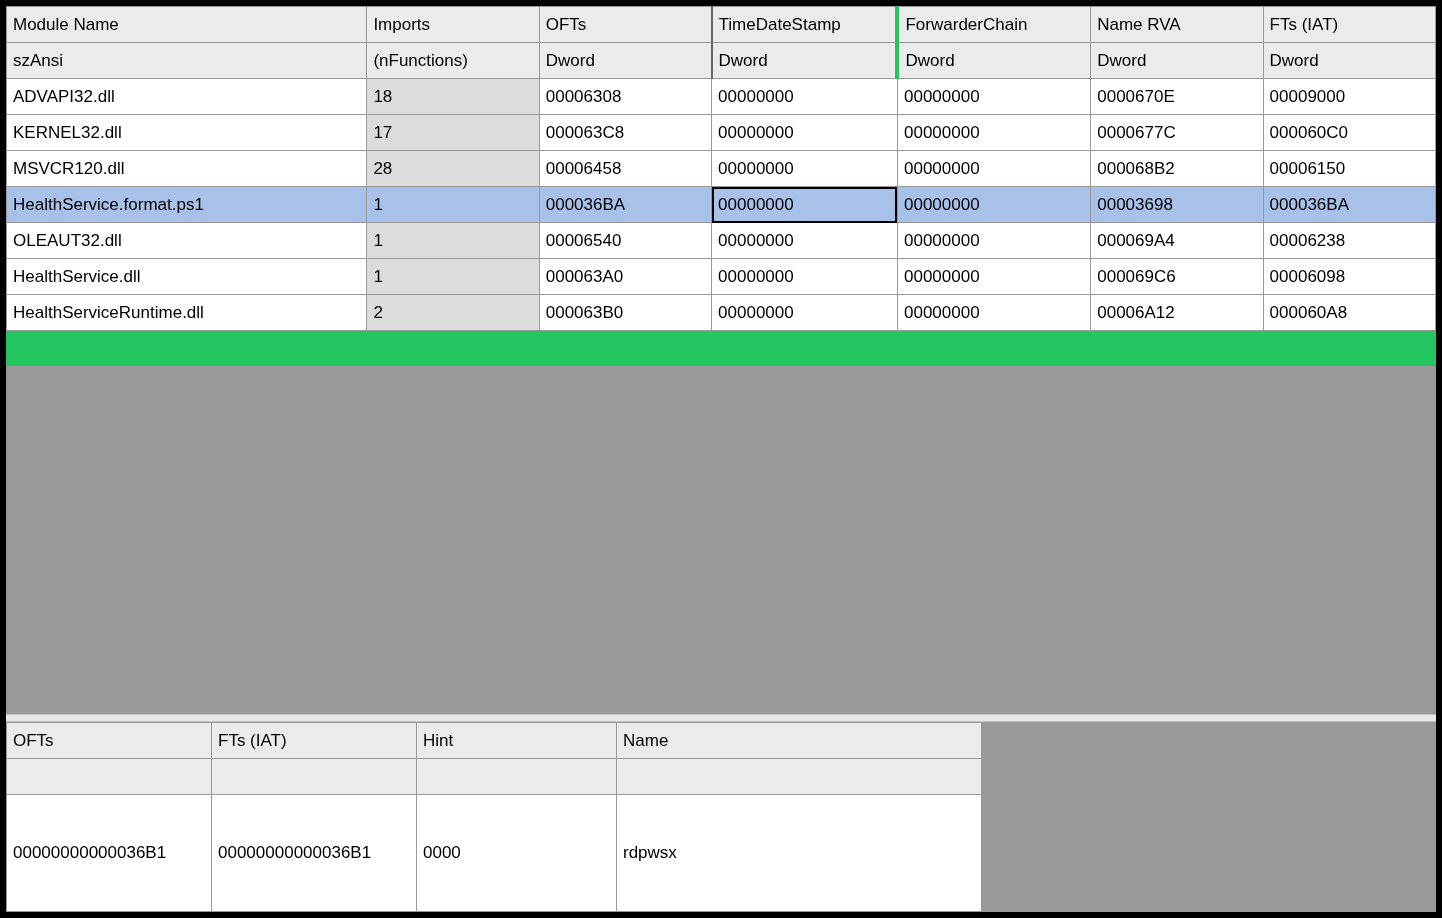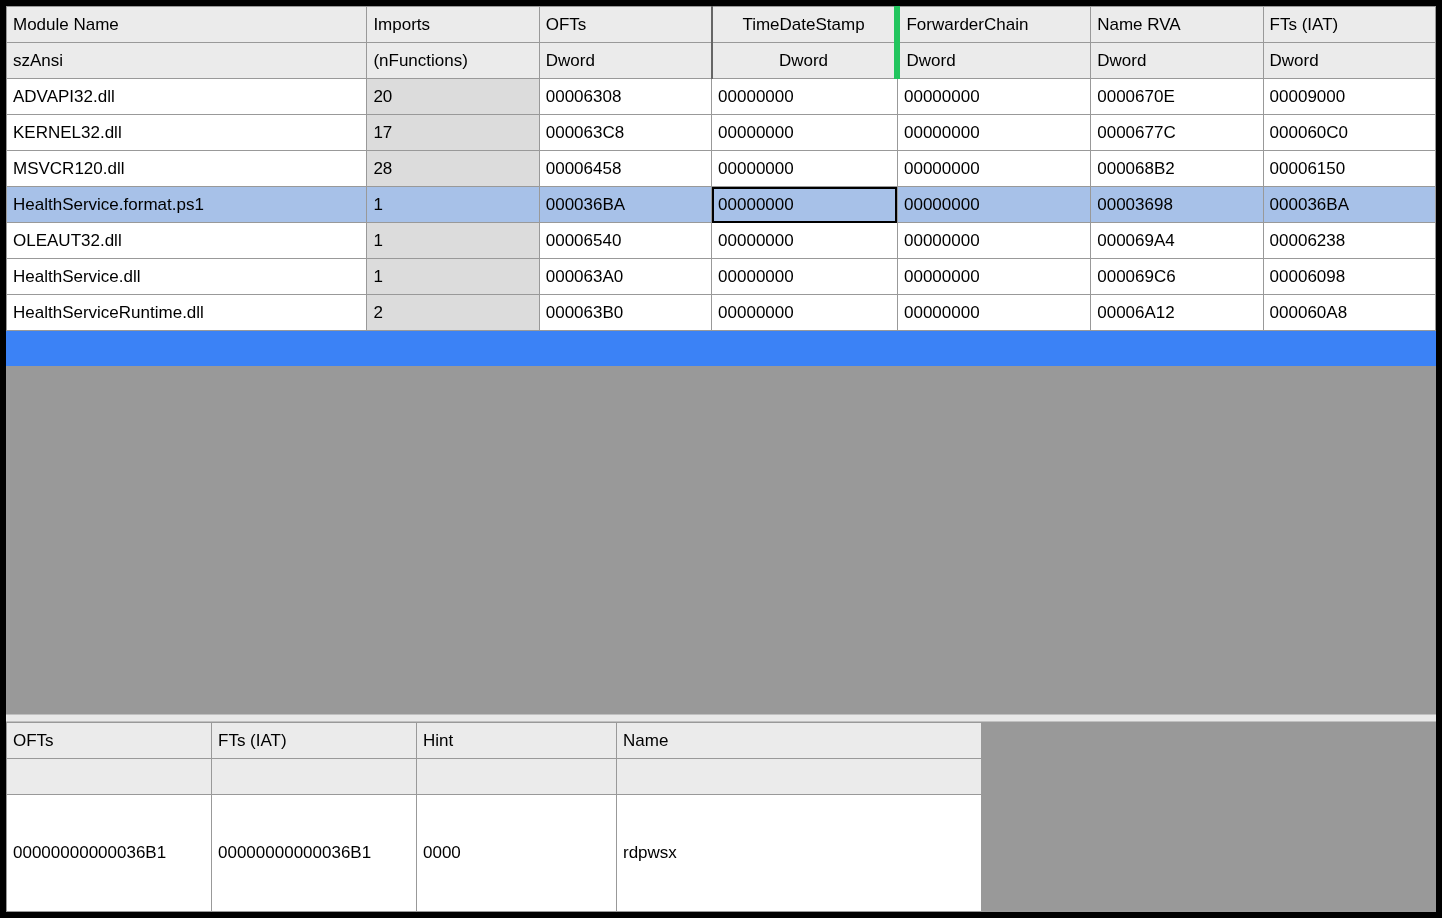--- a/index.html
+++ b/index.html
@@ -17,21 +17,21 @@
     }
     .container {
       background: #999999;
       width: 100%;
       height: 100%;
       display: flex;
       flex-direction: column;
     }
     .top-pane {
       flex: 1;
-      background: #3b82f6;
+      background: #22c55e;
       overflow: hidden;
       display: flex;
       flex-direction: column;
       gap: 35px;
     }
     .splitter {
       height: 8px;
       background: #e8e8e8;
       border-top: 1px solid #c0c0c0;
       border-bottom: 1px solid #c0c0c0;
@@ -91,22 +91,21 @@
     .b1 { width: 205px; }
     .b2 { width: 205px; }
     .b3 { width: 200px; }
     .b4 { width: 365px; }
     .bottom-fill {
       flex: 1;
       background: #999999;
     }
     .top-table th.col-selected-hdr {
       border-left: 2px solid #666;
-      border-right: 6px solid #22c55e;
-      text-align: center;
+      border-right: 4px solid #22c55e;
     }
   </style>
 </head>
 <body>
 
 <div class="container">
   <div class="top-pane">
     <table class="top-table">
       <colgroup>
         <col class="c1">
@@ -133,21 +132,21 @@
           <th>Dword</th>
           <th class="col-selected-hdr">Dword</th>
           <th>Dword</th>
           <th>Dword</th>
           <th>Dword</th>
         </tr>
       </thead>
       <tbody id="top-tbody">
           <tr>
             <td>ADVAPI32.dll</td>
-            <td class="imports-col">20</td>
+            <td class="imports-col">18</td>
             <td>00006308</td>
             <td>00000000</td>
             <td>00000000</td>
             <td>0000670E</td>
             <td>00009000</td>
           </tr>
           <tr>
             <td>KERNEL32.dll</td>
             <td class="imports-col">17</td>
             <td>000063C8</td>

